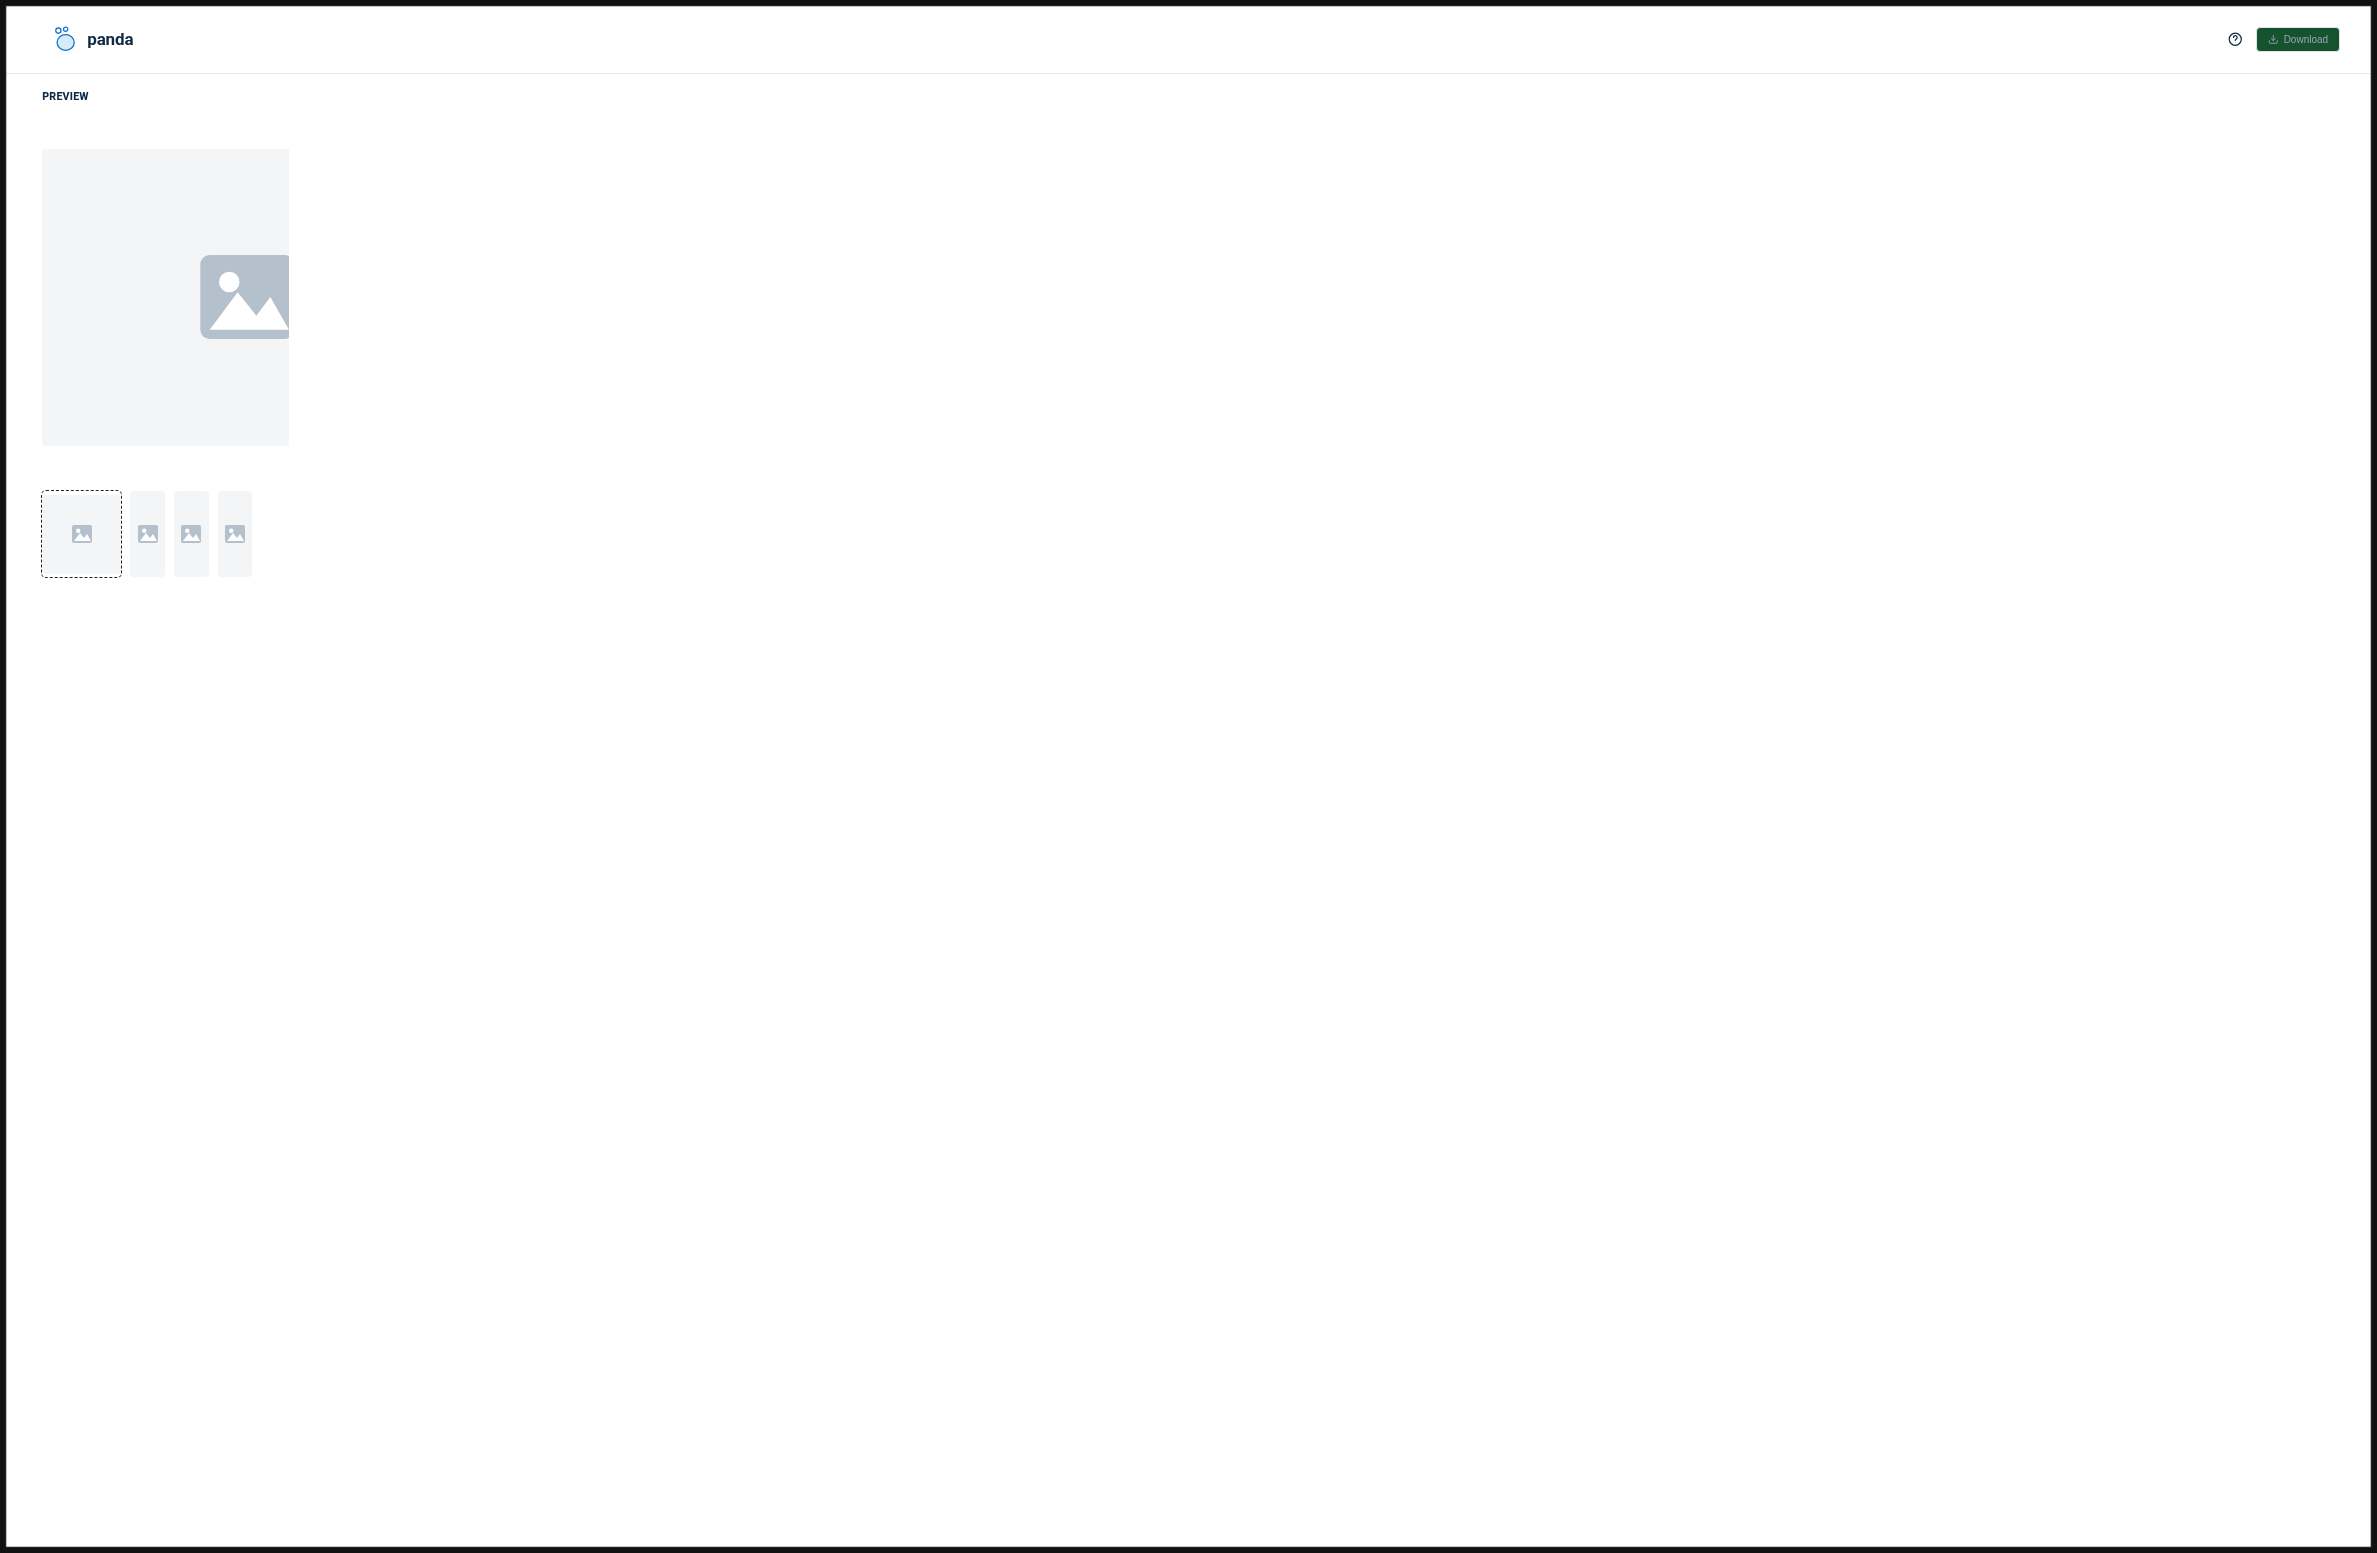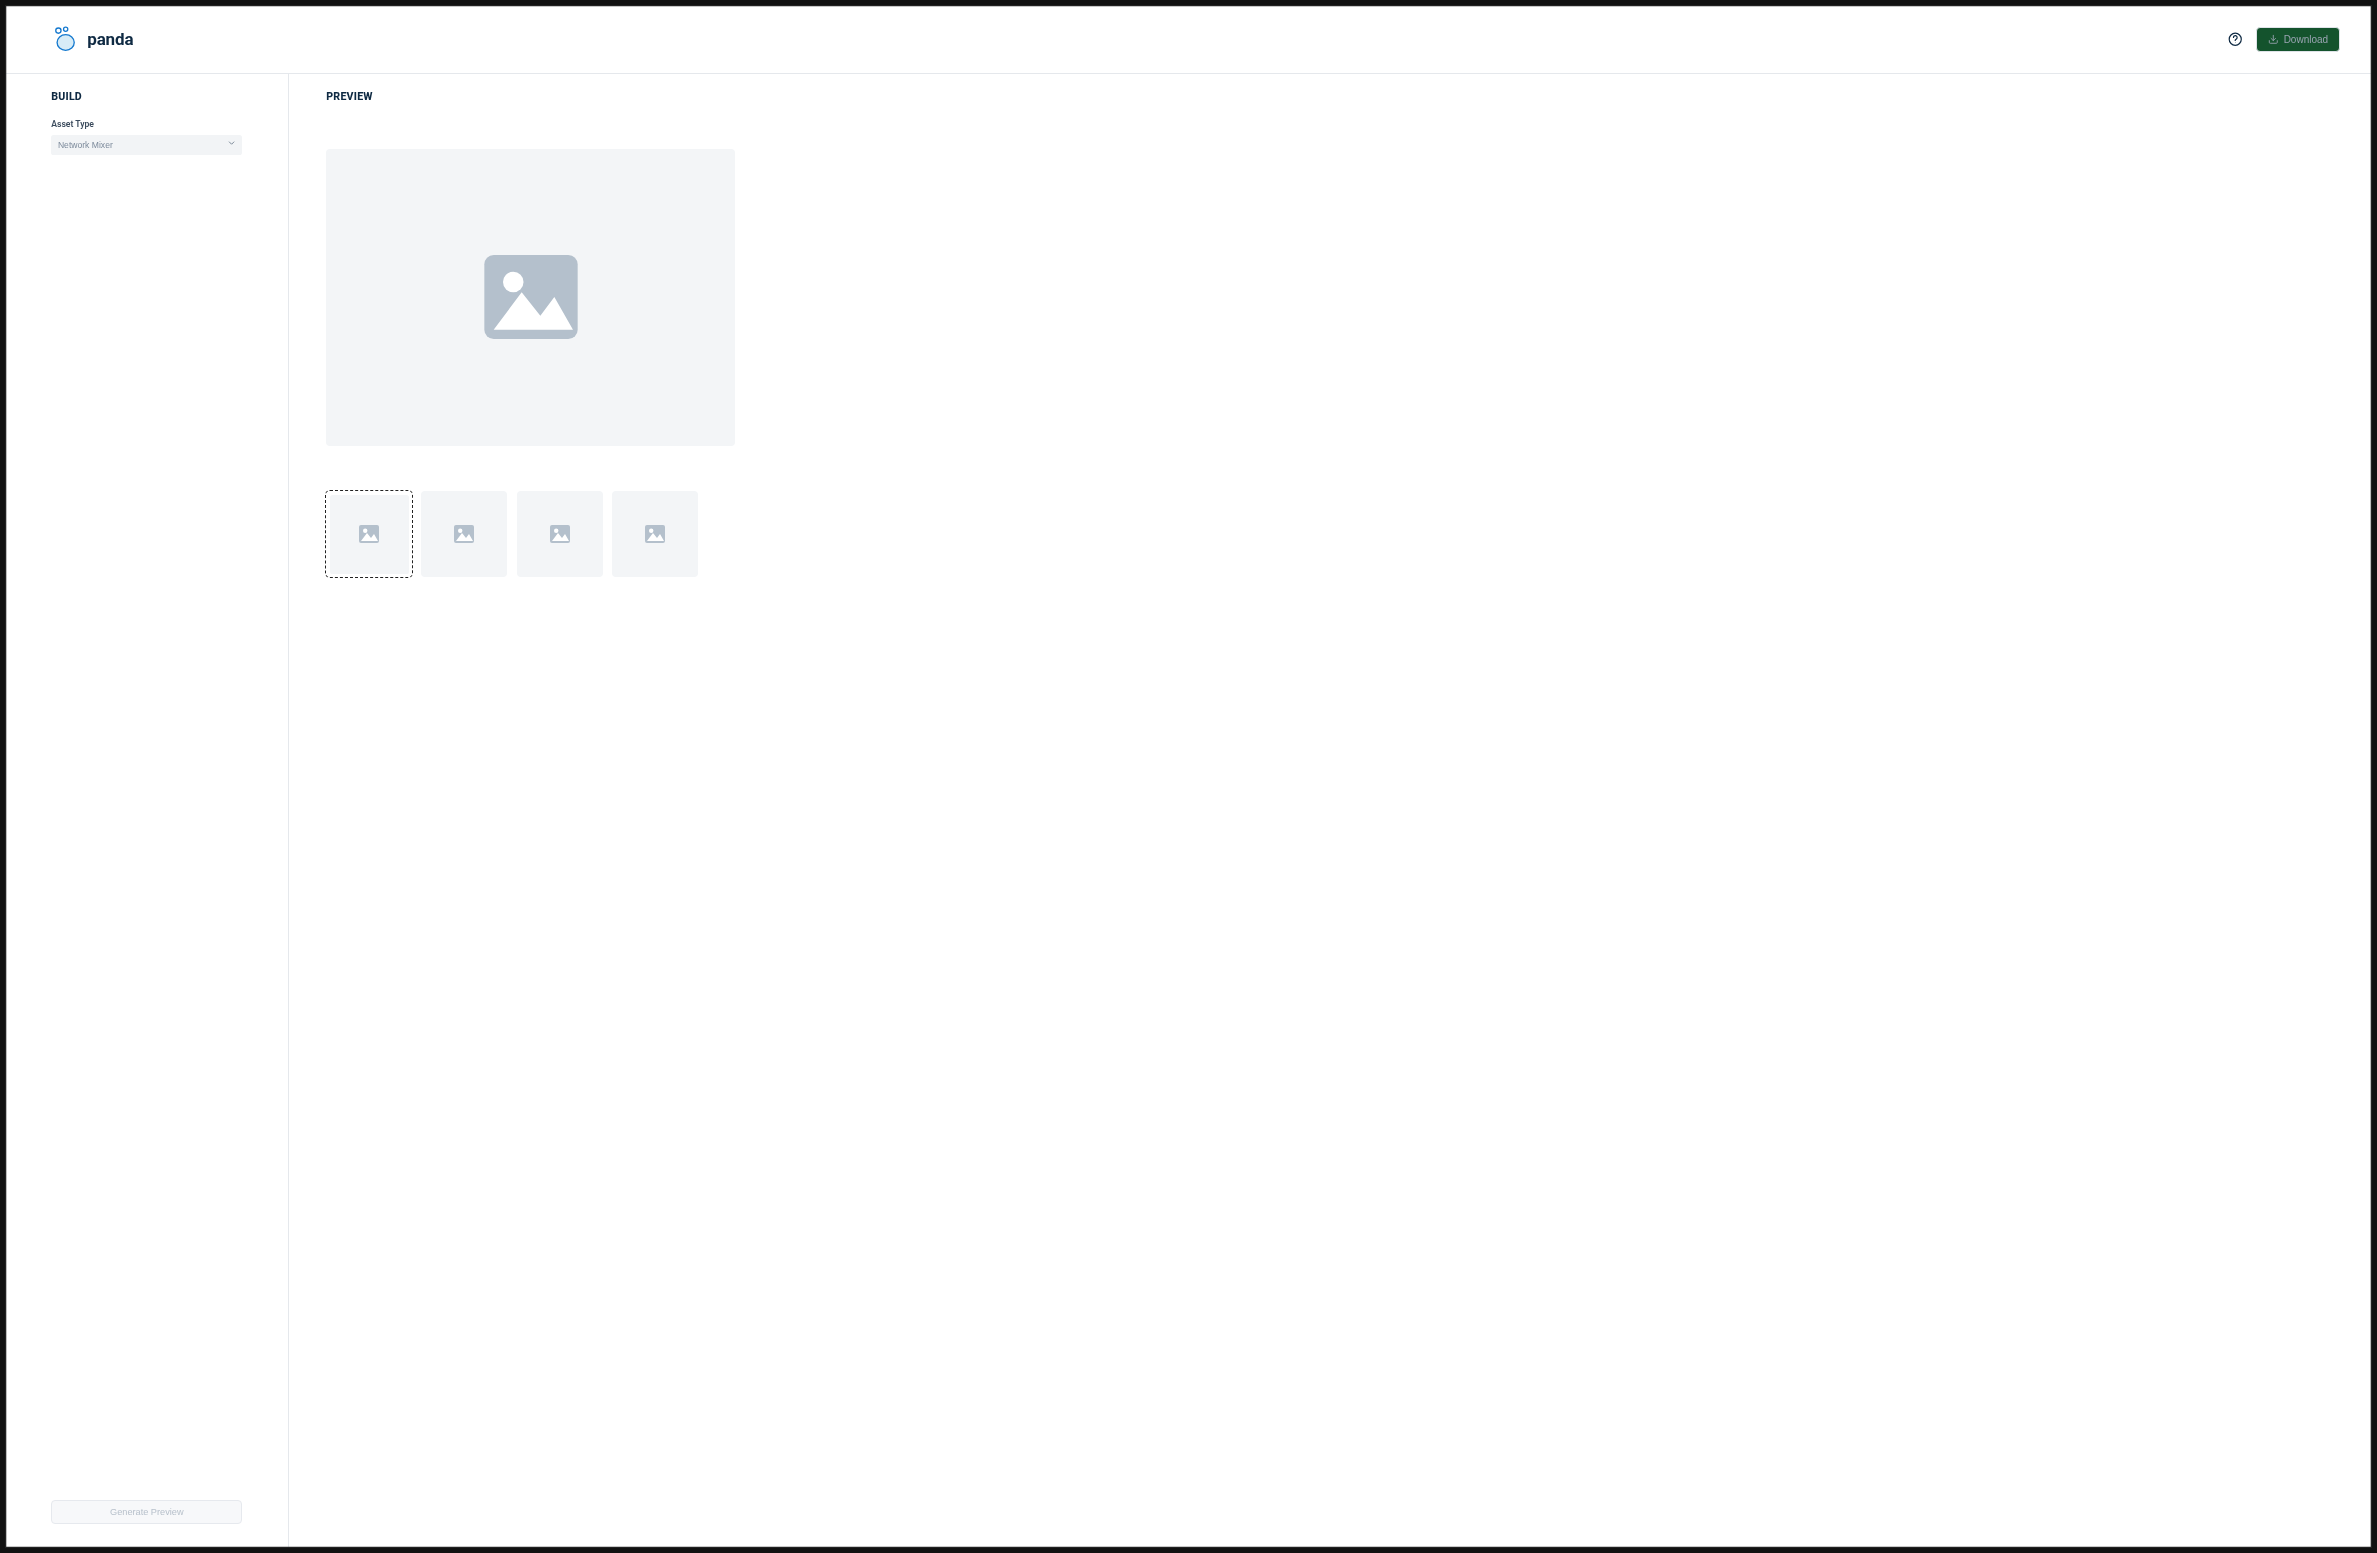--- a/index.html
+++ b/index.html
@@ -221,39 +221,20 @@
           <polyline points="7 10 12 15 17 10"></polyline>
           <line x1="12" y1="15" x2="12" y2="3"></line>
         </svg>
         <span>Download</span>
       </button>
     </div>
   </header>
 
   <div class="main">
 
-    <aside class="sidebar">
-      <div class="section-title">BUILD</div>
-
-      <div class="field">
-        <div class="field-label">Asset Type</div>
-        <div class="select-wrap">
-          <input class="select" readonly="" value="Network Mixer" style="">
-          <span class="select-caret">
-            <svg viewBox="0 0 24 24" width="9.2" height="9.2" fill="none" stroke="currentColor" stroke-width="2" stroke-linecap="round" stroke-linejoin="round">
-              <polyline points="6 9 12 15 18 9"></polyline>
-            </svg>
-          </span>
-        </div>
-      </div>
-
-      <div class="sidebar-spacer"></div>
-
-      <button class="generate-btn" disabled="">Generate Preview</button>
-    </aside>
 
     <section class="preview">
       <div class="section-title">PREVIEW</div>
 
       <div class="preview-main">
         <svg class="placeholder-lg" viewBox="0 0 24 24">
           <rect x="2" y="3" width="20" height="18" rx="2" fill="currentColor"></rect>
           <circle cx="8.2" cy="8.8" r="2.2" fill="#fff"></circle>
           <path d="M4 19 L10 11 L14 16 L17 12 L21 19 Z" fill="#fff"></path>
         </svg>

